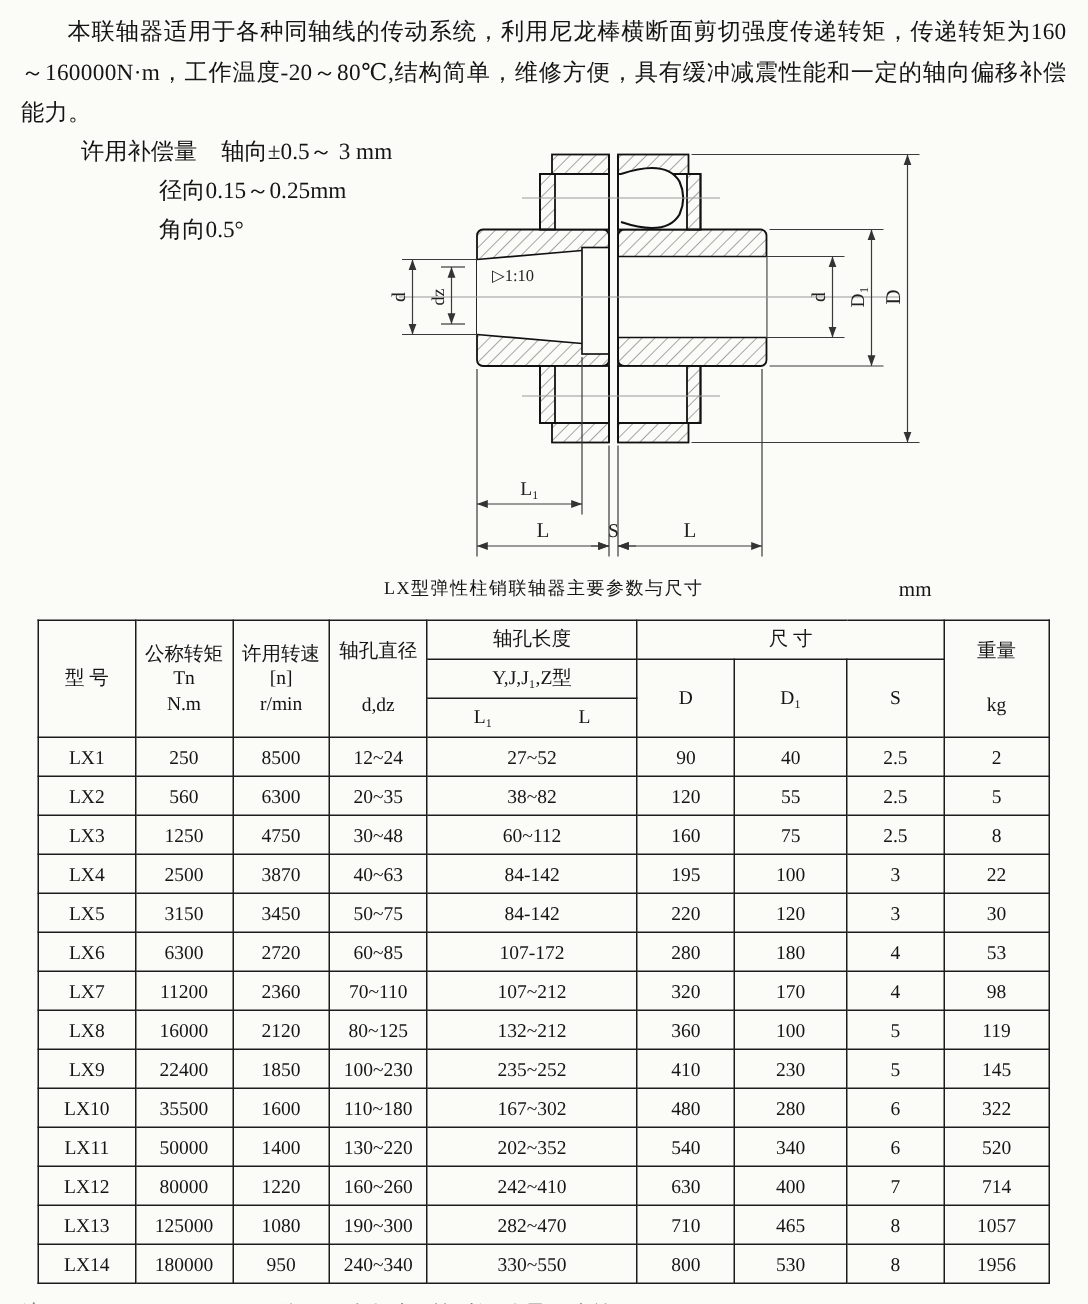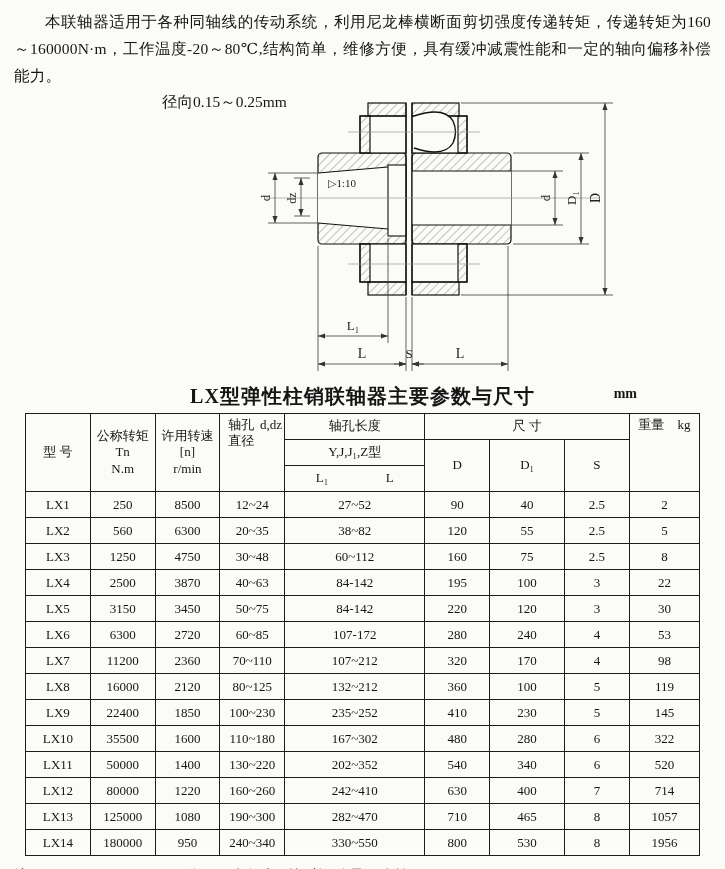--- a/index.html
+++ b/index.html
@@ -12,55 +12,59 @@
   }
   .intro{
     margin:8px 14px 0 14px;
     font-size:15.5px;line-height:27px;
     text-align:justify;text-indent:2em;
     letter-spacing:0.2px;
   }
   .mid{position:relative;height:292px;}
   .comp{position:absolute;left:54px;top:0;font-size:15.5px;line-height:26px;}
   .comp .lbl{margin-right:16px;}
-  .comp .cont{margin-left:108px;}
+  .comp .cont{margin-left:52px;}
   .drawing{position:absolute;left:248px;top:2px;}
   .title-row{position:relative;text-align:center;height:26px;margin-top:2px;}
-  .title-row .t{font-size:20px;font-weight:bold;letter-spacing:1px;}
-  .title-row .u{position:absolute;right:88px;top:3px;font-size:14px;font-weight:bold;}
+  .title-row .t{font-size:12px;font-weight:normal;letter-spacing:1px;}
+  .title-row .u{position:absolute;right:104px;top:3px;font-size:14px;font-weight:normal;}
   table.params{
     border-collapse:collapse;table-layout:fixed;
     margin:4px 25px 0 25px;width:675px;
     font-size:13px;
   }
   table.params th,table.params td{
     border:1px solid #1c1c1c;
     text-align:center;vertical-align:middle;
     font-weight:normal;padding:0 2px;
     height:25px;overflow:hidden;
   }
   table.params thead th{line-height:1.25;}
   .pre{white-space:pre-line;}
-  .vsplit{display:flex;justify-content:space-around;height:72px;}
+  .vsplit{display:flex;flex-direction:column;justify-content:space-around;height:72px;}
   .hsplit{display:flex;justify-content:space-around;}
   .note{margin:10px 0 0 14px;font-size:15.5px;}
   
   col.c-model{width:9.6%;} col.c-tn{width:9.6%;} col.c-n{width:9.6%;}
   col.c-ddz{width:9.6%;} col.c-len{width:20.8%;}
   col.c-D{width:9.6%;} col.c-D1{width:11.1%;} col.c-S{width:9.6%;} col.c-kg{width:10.4%;}
   svg text{font-family:"Liberation Serif","DejaVu Serif",serif;fill:#222;}
 </style>
 </head>
 <body>
 
 <p class="intro">本联轴器适用于各种同轴线的传动系统，利用尼龙棒横断面剪切强度传递转矩，传递转矩为160～160000N·m，工作温度-20～80℃,结构简单，维修方便，具有缓冲减震性能和一定的轴向偏移补偿能力。</p>
 
 <div class="mid">
   <div class="comp">
+    <div>
+      <span class="lbl">许用补偿量</span><span>轴向±0.5～ 3 mm</span>
+    </div>
     <div class="cont">径向0.15～0.25mm</div>
+    <div class="cont">角向0.5°</div>
   </div>
 
   <svg class="drawing" width="392" height="286" viewBox="0 0 392 286">
     <defs>
       <pattern id="hatch" width="6" height="6" patternUnits="userSpaceOnUse" patternTransform="rotate(45)">
         <line x1="0" y1="0" x2="0" y2="6" stroke="#6a6a6a" stroke-width="0.8"></line>
       </pattern>
       <marker id="arr" markerWidth="10" markerHeight="8" refX="9" refY="4" orient="auto-start-reverse">
         <path d="M0,0.7 L9,4 L0,7.3 z" fill="#333"></path>
       </marker>
@@ -268,21 +272,21 @@
         <td>3</td>
         <td>30</td>
       </tr>
       <tr>
         <td>LX6</td>
         <td>6300</td>
         <td>2720</td>
         <td>60~85</td>
         <td>107-172</td>
         <td>280</td>
-        <td>240</td>
+        <td>180</td>
         <td>4</td>
         <td>53</td>
       </tr>
       <tr>
         <td>LX7</td>
         <td>11200</td>
         <td>2360</td>
         <td>70~110</td>
         <td>107~212</td>
         <td>320</td>

